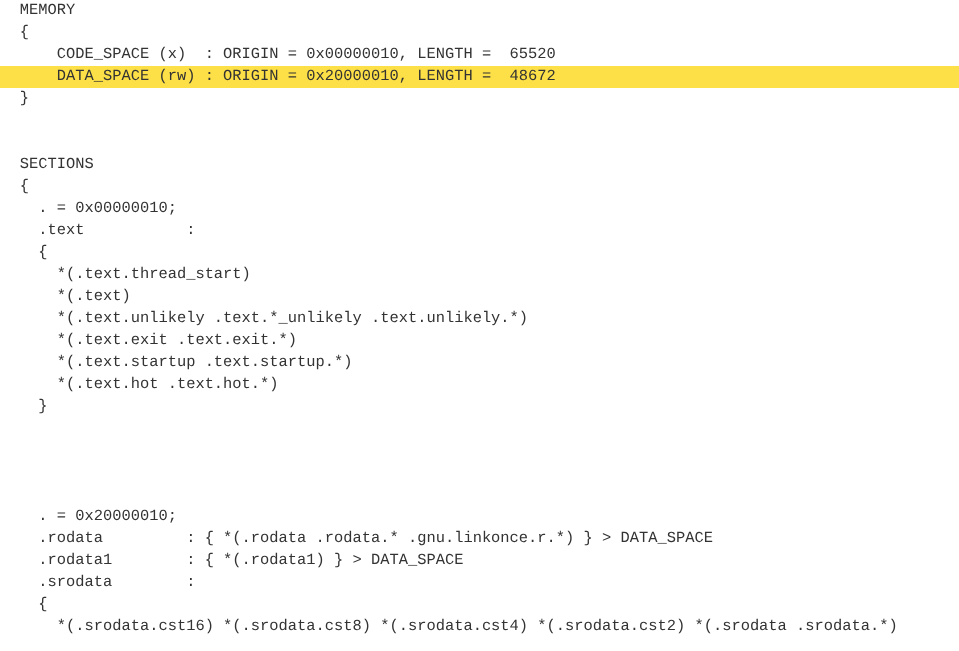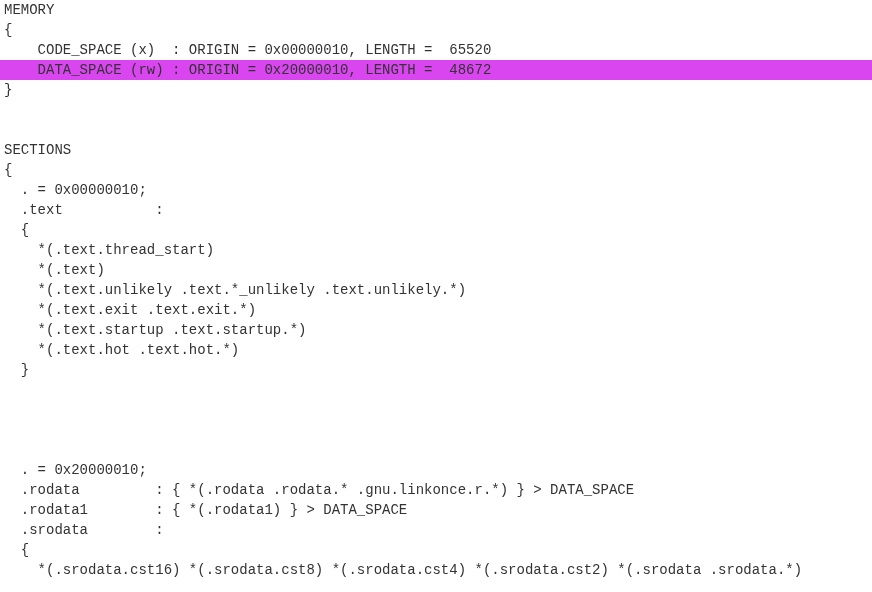--- a/index.html
+++ b/index.html
@@ -10,19 +10,19 @@
     color: #333333;
     background: #ffffff;
     width: 872px;
     height: 592px;
     overflow: hidden;
   }
   pre {
     font-family: inherit;
     white-space: pre;
   }
-  .line { display: block; height: 20px; padding-left: 4px; }
-  .highlight { background: #d946ef; }
+  .line { display: block; height: 20px; padding-left: 18px; }
+  .highlight { background: #fde047; }
 </style>
 </head>
 <body>
 
 <pre id="code-block"><span class="line">MEMORY</span><span class="line">{</span><span class="line">    CODE_SPACE (x)  : ORIGIN = 0x00000010, LENGTH =  65520</span><span class="line highlight">    DATA_SPACE (rw) : ORIGIN = 0x20000010, LENGTH =  48672</span><span class="line">}</span><span class="line"></span><span class="line"></span><span class="line">SECTIONS</span><span class="line">{</span><span class="line">  . = 0x00000010;</span><span class="line">  .text           :</span><span class="line">  {</span><span class="line">    *(.text.thread_start)</span><span class="line">    *(.text)</span><span class="line">    *(.text.unlikely .text.*_unlikely .text.unlikely.*)</span><span class="line">    *(.text.exit .text.exit.*)</span><span class="line">    *(.text.startup .text.startup.*)</span><span class="line">    *(.text.hot .text.hot.*)</span><span class="line">  }</span><span class="line"></span><span class="line"></span><span class="line"></span><span class="line"></span><span class="line">  . = 0x20000010;</span><span class="line">  .rodata         : { *(.rodata .rodata.* .gnu.linkonce.r.*) } &gt; DATA_SPACE</span><span class="line">  .rodata1        : { *(.rodata1) } &gt; DATA_SPACE</span><span class="line">  .srodata        :</span><span class="line">  {</span><span class="line">    *(.srodata.cst16) *(.srodata.cst8) *(.srodata.cst4) *(.srodata.cst2) *(.srodata .srodata.*)</span></pre>
 
 </body></html>

